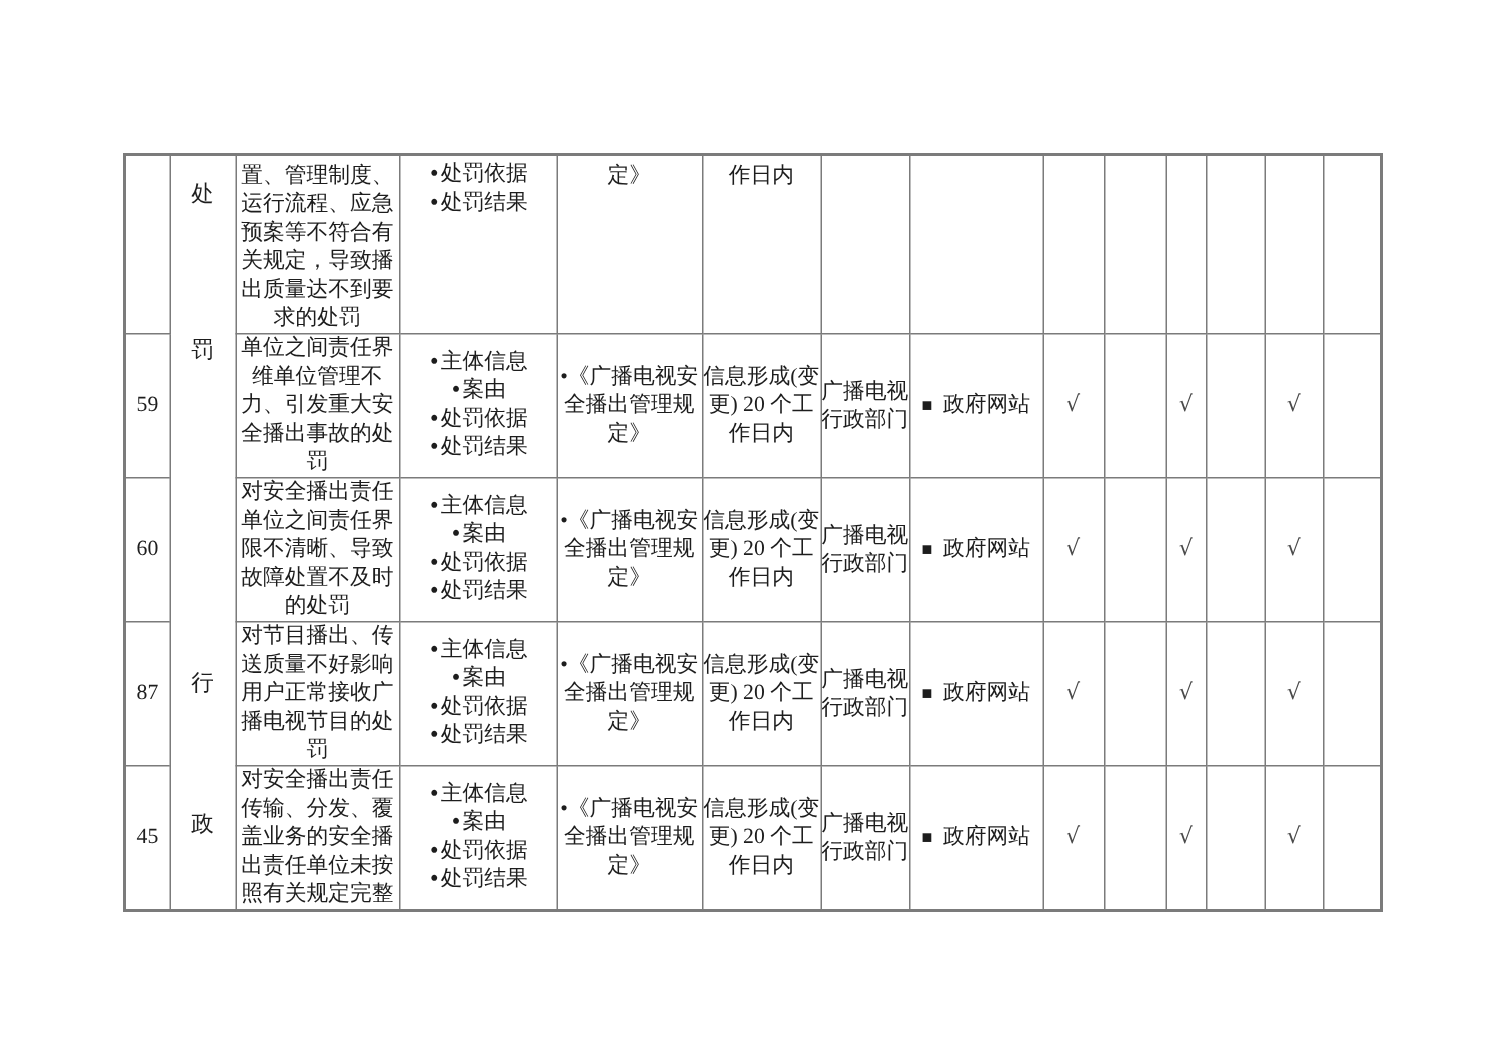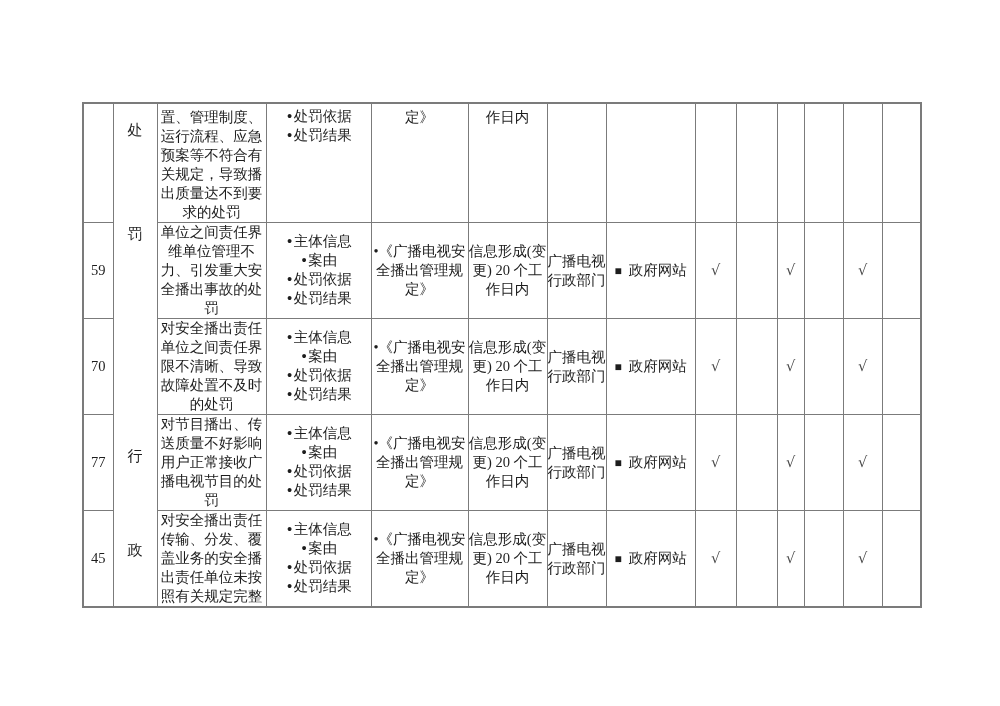--- a/index.html
+++ b/index.html
@@ -121,21 +121,21 @@
       <td class="c-chan"><span class="sq-icon">■</span><span>政府网站</span></td>
       <td class="c-chk">√</td>
       <td class="c-chk"></td>
       <td class="c-chk">√</td>
       <td class="c-chk"></td>
       <td class="c-chk">√</td>
       <td class="c-chk"></td>
     </tr>
 
     <tr style="height:96px">
-      <td class="c-no">70</td>
+      <td class="c-no">60</td>
       <td class="c-desc">对安全播出责任
 单位之间责任界
 限不清晰、导致
 故障处置不及时
 的处罚</td>
       <td class="c-items">•主体信息
 •案由
 •处罚依据
 •处罚结果</td>
       <td class="c-basis">•《广播电视安
@@ -149,21 +149,21 @@
       <td class="c-chan"><span class="sq-icon">■</span><span>政府网站</span></td>
       <td class="c-chk">√</td>
       <td class="c-chk"></td>
       <td class="c-chk">√</td>
       <td class="c-chk"></td>
       <td class="c-chk">√</td>
       <td class="c-chk"></td>
     </tr>
 
     <tr style="height:93px">
-      <td class="c-no">77</td>
+      <td class="c-no">87</td>
       <td class="c-desc">对节目播出、传
 送质量不好影响
 用户正常接收广
 播电视节目的处
 罚</td>
       <td class="c-items">•主体信息
 •案由
 •处罚依据
 •处罚结果</td>
       <td class="c-basis">•《广播电视安

